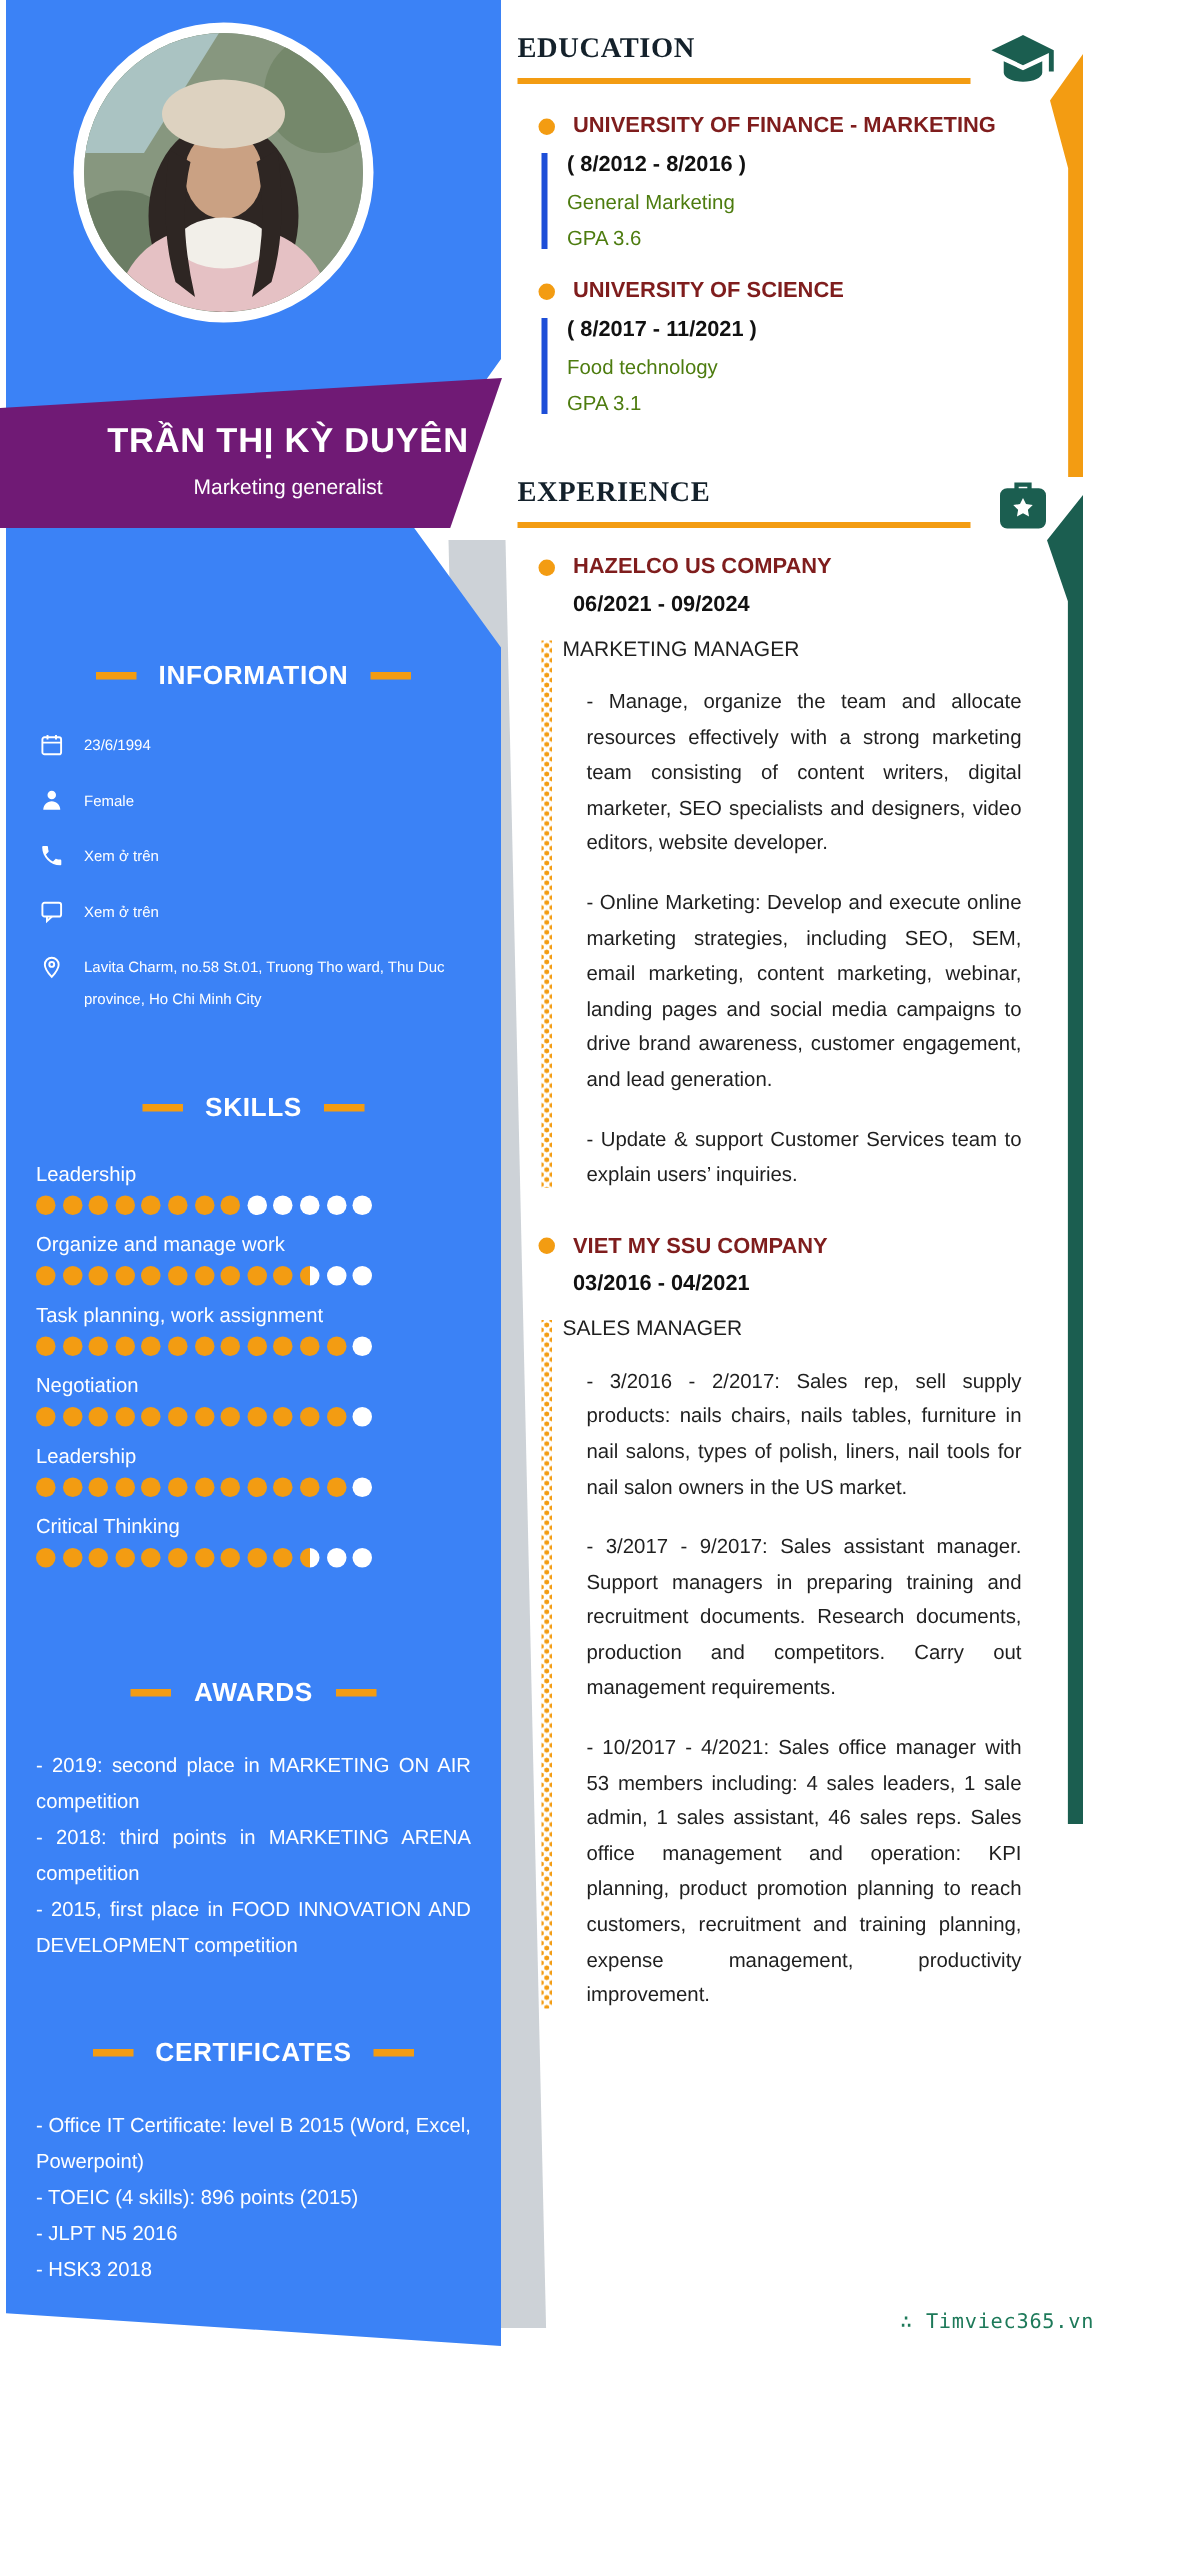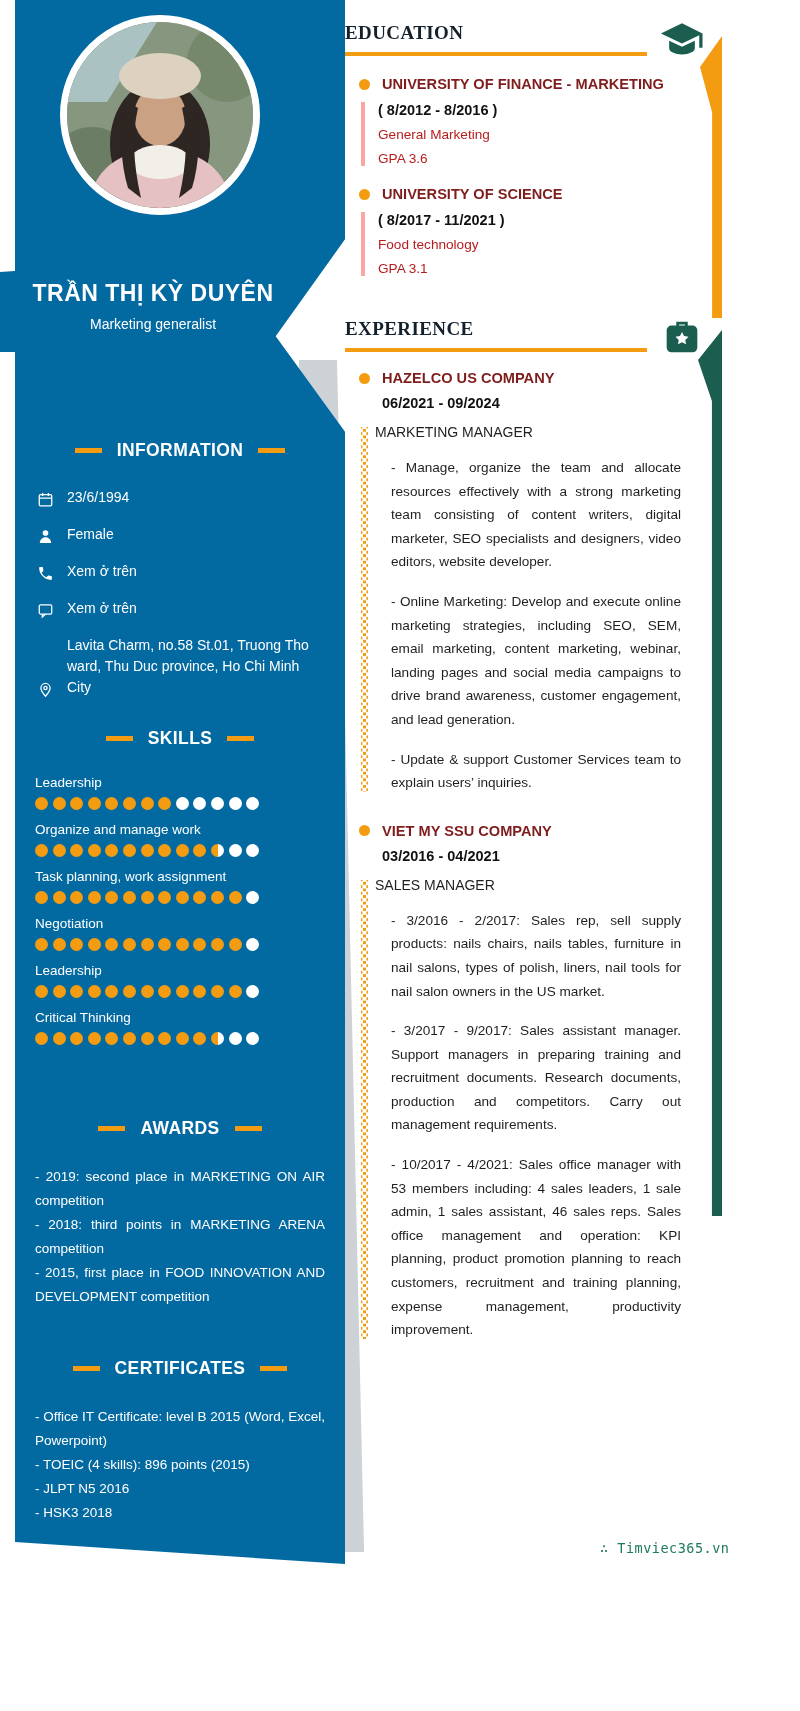--- a/index.html
+++ b/index.html
@@ -7,66 +7,66 @@
     width:800px;height:1711px;position:relative;background:#ffffff;
     font-family:"Liberation Sans", sans-serif;overflow:hidden;
   }
   
   .gray-band{
     position:absolute;left:299px;top:360px;width:38px;height:1192px;
     background:#cdd2d7;transform:skewX(1.3deg);transform-origin:top left;z-index:1;
   }
   
   .sidebar{
-    position:absolute;left:15px;top:0;width:330px;height:1564px;background:#0369a1;z-index:2;
+    position:absolute;left:4px;top:0;width:330px;height:1564px;background:#3b82f6;z-index:2;
     clip-path:polygon(0 0,100% 0,100% 15.3%,79% 21.5%,100% 27.6%,100% 100%,0 98.6%);
     color:#fff;
   }
   .photo{
     position:absolute;left:45px;top:15px;width:186px;height:186px;border-radius:50%;
     border:7px solid #ffffff;overflow:hidden;background:#8a9a88;
   }
   .photo svg{display:block;}
   .banner{
-    position:absolute;left:0;top:252px;width:306px;height:100px;background:#0369a1;z-index:3;
+    position:absolute;left:0;top:252px;width:306px;height:100px;background:#701a75;z-index:3;
     clip-path:polygon(0 20%,97% 0,87% 100%,0 100%);
-    text-align:center;color:#fff;
+    text-align:center;color:#fff;padding-left:39px;
   }
   .banner .name{margin-top:28px;font-size:23px;font-weight:bold;letter-spacing:.5px;}
   .banner .title{margin-top:9px;font-size:14px;}
   .side-sec{position:absolute;left:0;right:0;}
   .sec-info{top:440px;} .sec-skills{top:728px;} .sec-awards{top:1118px;} .sec-certs{top:1358px;}
   .side-h{display:flex;align-items:center;justify-content:center;gap:15px;margin-bottom:26px;}
   .side-h .t{font-size:17.5px;font-weight:bold;letter-spacing:.4px;color:#fff;}
   .dash{width:27px;height:4.5px;background:#f39c12;}
   .info-list{list-style:none;margin:0;padding:0 20px 0 22px;}
-  .info-list li{display:flex;gap:13px;align-items:flex-end;margin-bottom:16px;font-size:14px;line-height:21px;}
+  .info-list li{display:flex;gap:13px;align-items:flex-start;margin-bottom:16px;font-size:10px;line-height:21px;}
   .info-list .icn{flex:0 0 17px;height:17px;margin-top:1px;}
   .skill{padding:0 20px;margin-bottom:11px;}
   .skill-label{font-size:13.5px;margin-bottom:7px;}
   .dots{display:flex;gap:4.6px;height:14px;}
   .dot{width:13px;height:13px;border-radius:50%;background:#ffffff;}
   .dot.on{background:#f39c12;}
   .dot.half{background:linear-gradient(90deg,#f39c12 50%,#ffffff 50%);}
   .side-text{padding:0 20px;font-size:13.5px;line-height:24px;text-align:justify;}
   .side-text p{margin:0;}
   
   .main{position:absolute;left:345px;top:22px;width:352px;z-index:4;color:#1f1f1f;}
   .sec-head{position:relative;margin-bottom:18px;font-family:Liberation Serif, serif;}
   .sec-head h2{margin:0;font-size:19px;font-weight:bold;color:#14212b;letter-spacing:.4px;}
   .underline{width:302px;height:4px;background:#f39c12;margin-top:8px;}
   .head-icon{position:absolute;top:-4px;left:314px;width:46px;height:46px;}
   .head-icon svg{width:46px;height:46px;display:block;}
   .entry-title-row{display:flex;align-items:center;gap:12px;padding-left:14px;}
   .bullet{width:11px;height:11px;border-radius:50%;background:#f39c12;flex:0 0 11px;}
   .entry-title-row h3{margin:0;font-size:14.6px;font-weight:bold;color:#7f1d1d;}
   .edu-entry{margin-top:20px;}
-  .edu-block{margin:10px 0 0 16px;border-left:4px solid #fca5a5;padding-left:13px;}
+  .edu-block{margin:10px 0 0 16px;border-left:4px solid #1d4ed8;padding-left:13px;}
   .edu-block .dates{font-size:14.5px;font-weight:bold;color:#111;}
-  .edu-block p{margin:9px 0 0;font-size:13.6px;color:#b91c1c;}
+  .edu-block p{margin:9px 0 0;font-size:13.6px;color:#4d7c0f;}
   .sec-exp{margin-top:42px;}
   .exp-entry{margin-top:18px;}
   .exp-dates{padding-left:37px;margin-top:9px;font-size:14.5px;font-weight:bold;color:#111;}
   .exp-block{position:relative;margin:13px 0 0 16px;padding-left:14px;}
   .exp-block::before{
     content:"";position:absolute;left:0;top:3px;bottom:3px;width:7px;
     background-image:
       radial-gradient(circle,#f39c12 1.5px,rgba(0,0,0,0) 1.8px),
       radial-gradient(circle,#f39c12 1.5px,rgba(0,0,0,0) 1.8px);
     background-size:7px 6.6px,7px 6.6px;

